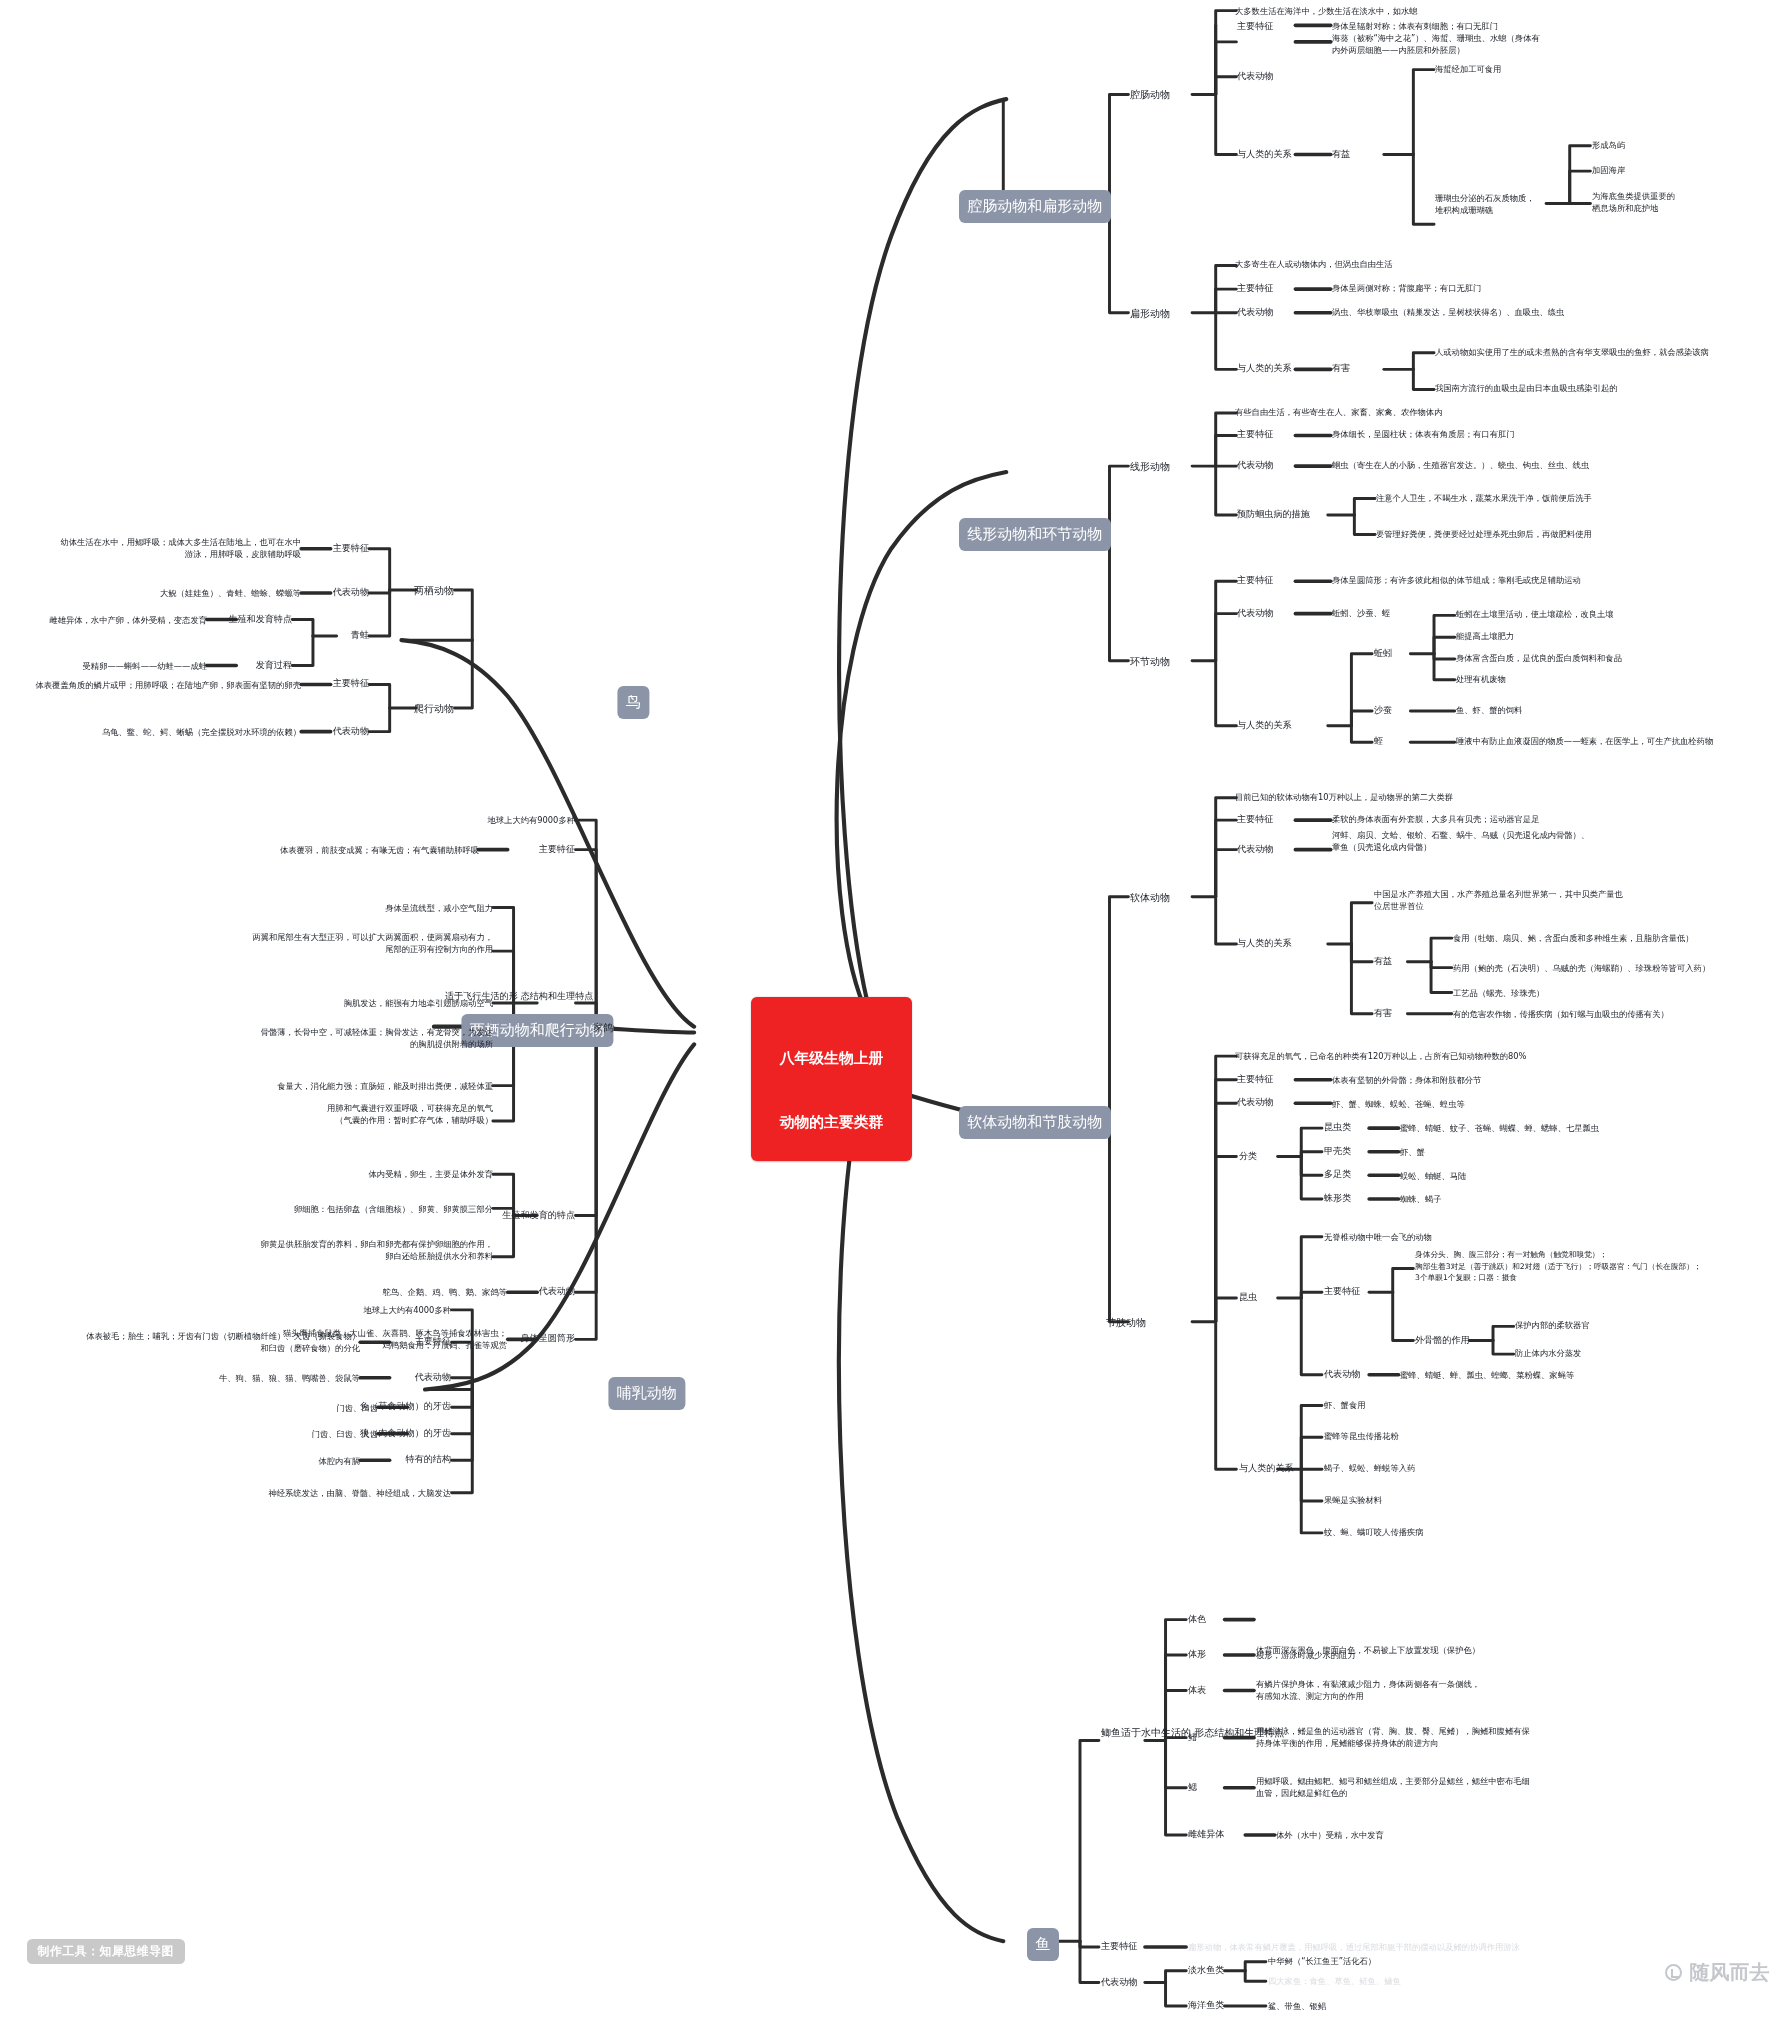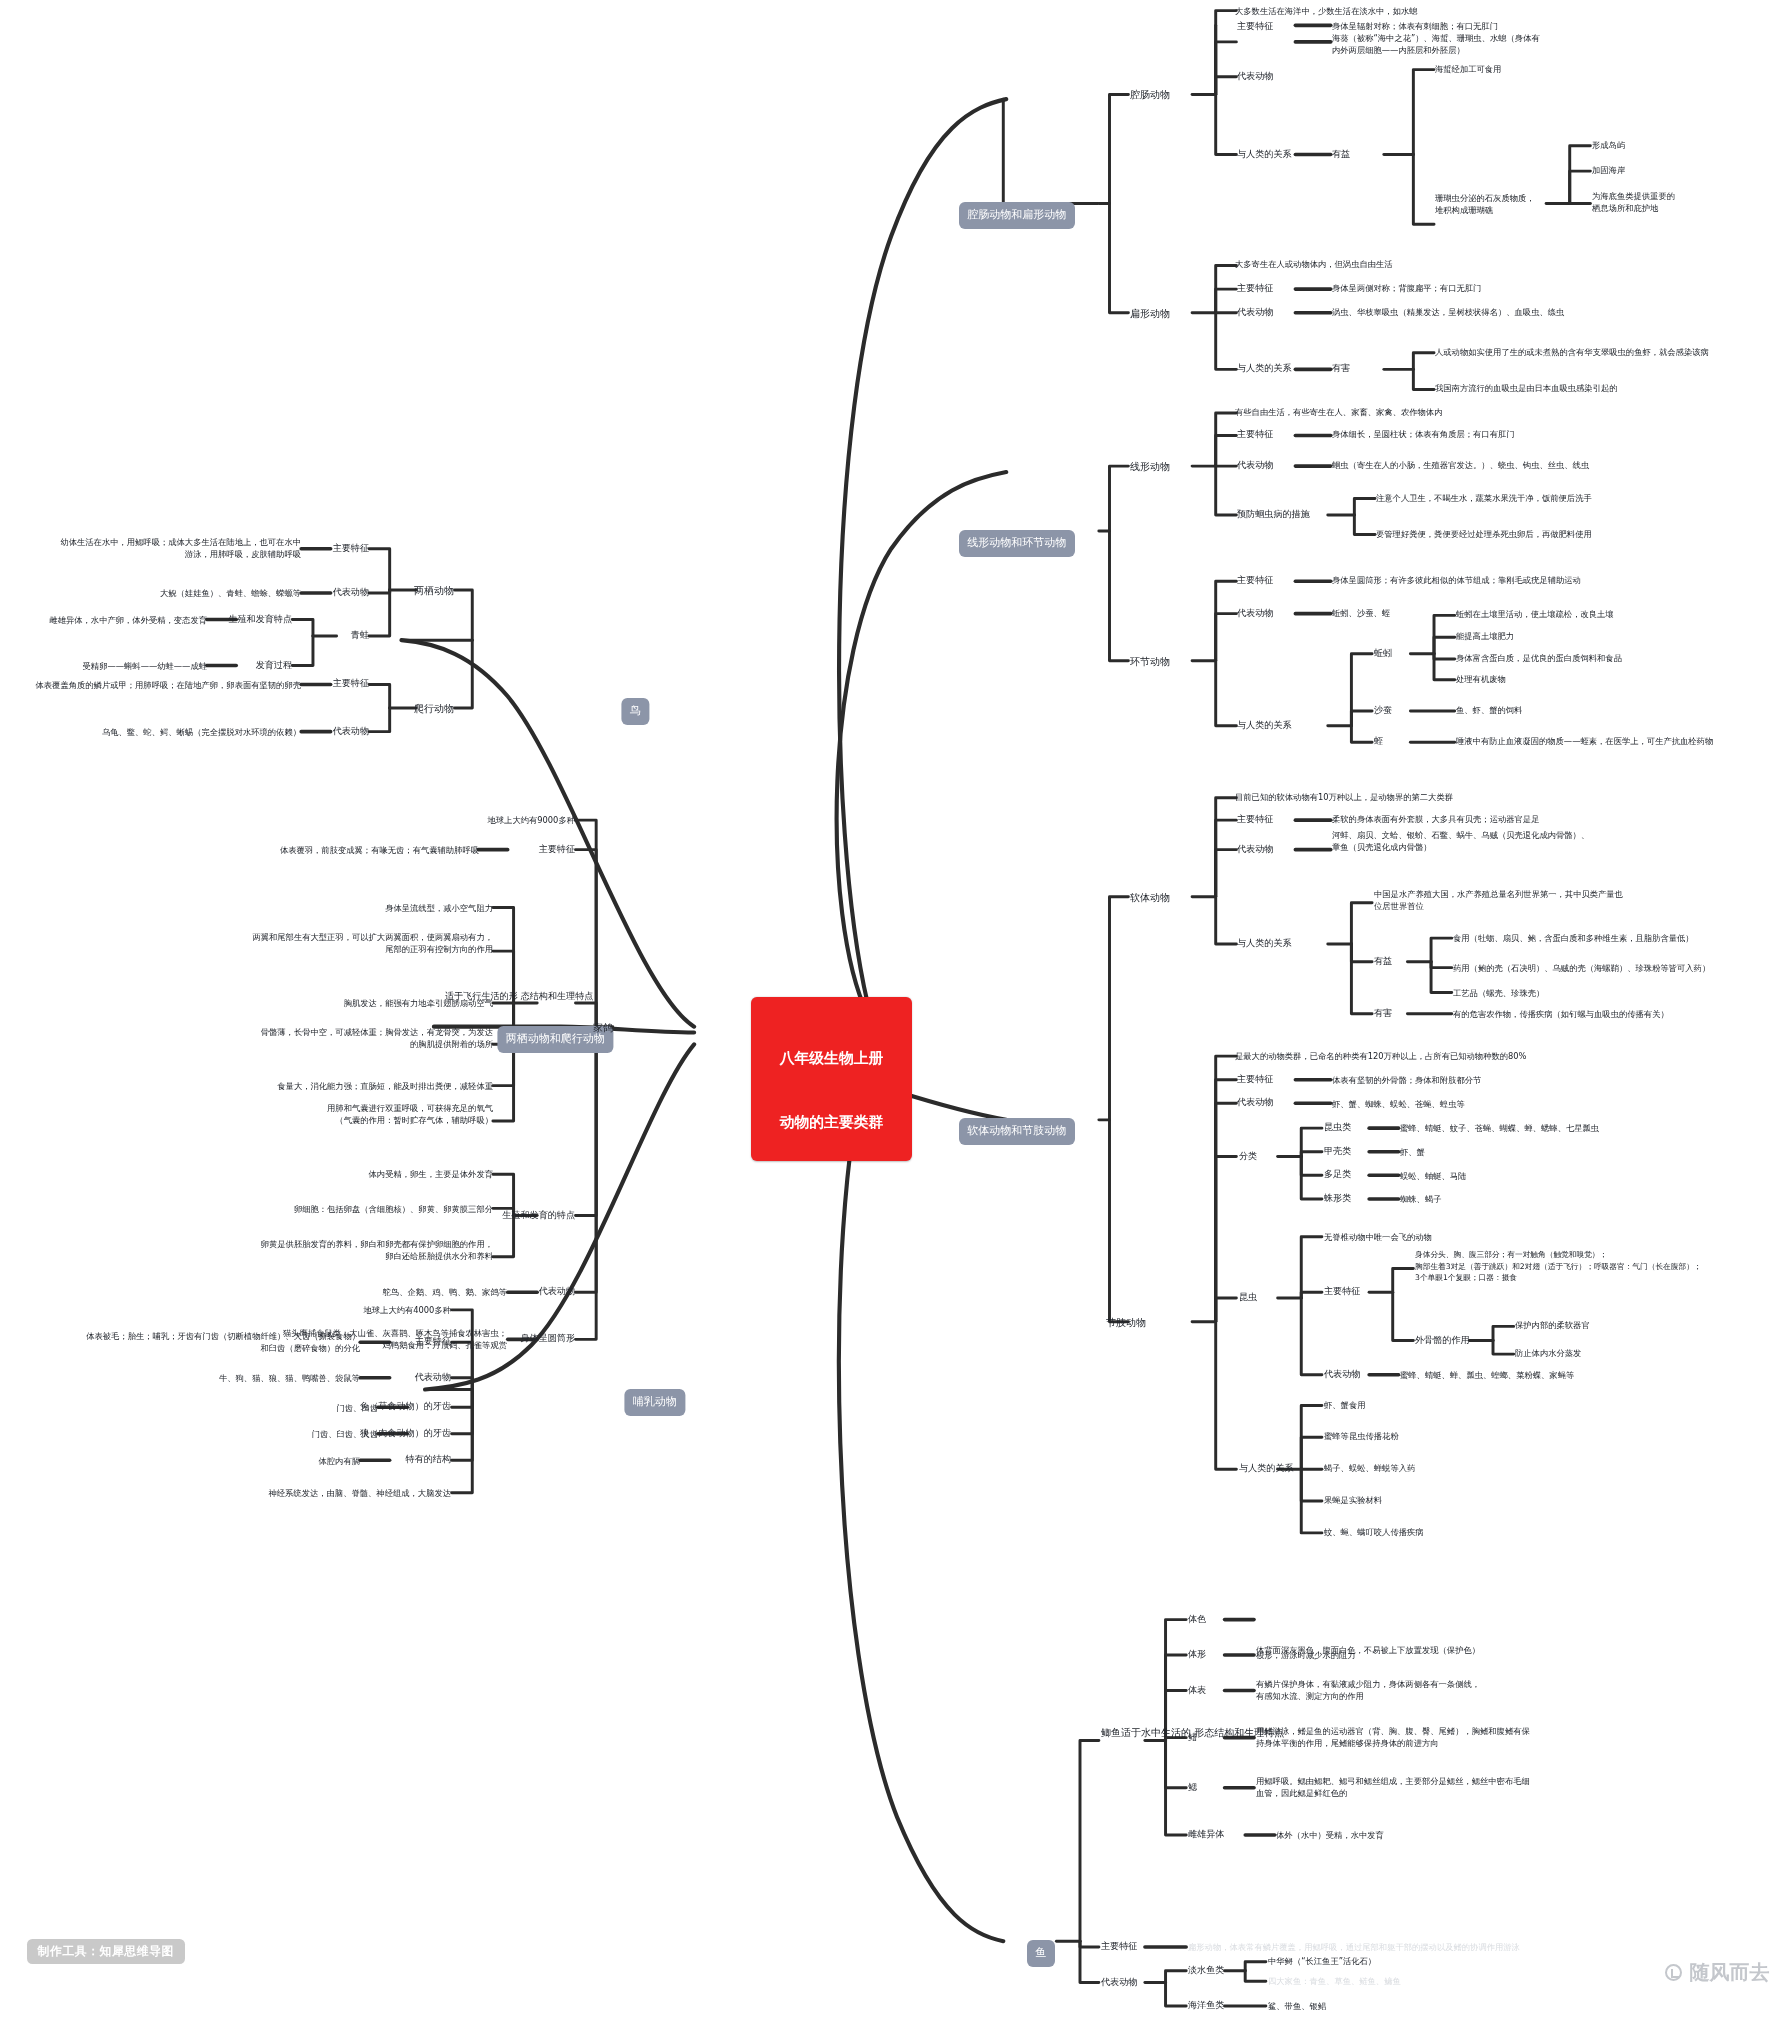--- a/index.html
+++ b/index.html
@@ -24,24 +24,23 @@
     font-size:14.8px; font-weight:bold;
     text-align:center;
     line-height:1.45;
     box-shadow:0 0.6px 1.8px rgba(0,0,0,.25);
   }
   
   .lvl1 {
     background:#8c95a8; color:#ffffff;
     border-radius:5.9px;
     padding:5.3px 8.3px;
-    font-size:11px;
+    font-size:15px;
     text-align:center;
     white-space:nowrap;
-    margin-top:12px;
   }
   
   .lvl2 { color:#20242b; font-size:10px; white-space:nowrap; }
   
   .lvl3 { color:#20242b; font-size:9.1px; white-space:nowrap; }
   
   .leaf { color:#20242b; font-size:8.3px; }
   .leaf.sm { font-size:7.7px; }
   .r { text-align:right; }
   .c { text-align:center; }
@@ -399,21 +398,21 @@
 <div class="node lvl3" style="left:1237px; top:937px;">与人类的关系</div>
 <div class="node leaf" style="left:1374px; top:888px;">中国是水产养殖大国，水产养殖总量名列世界第一，其中贝类产量也
 位居世界首位</div>
 <div class="node lvl3" style="left:1374px; top:955px;">有益</div>
 <div class="node leaf" style="left:1453px; top:932px;">食用（牡蛎、扇贝、鲍，含蛋白质和多种维生素，且脂肪含量低）</div>
 <div class="node leaf" style="left:1453px; top:962px;">药用（鲍的壳（石决明）、乌贼的壳（海螺鞘）、珍珠粉等皆可入药）</div>
 <div class="node leaf" style="left:1453px; top:987px;">工艺品（螺壳、珍珠壳）</div>
 <div class="node lvl3" style="left:1374px; top:1007px;">有害</div>
 <div class="node leaf" style="left:1453px; top:1008px;">有的危害农作物，传播疾病（如钉螺与血吸虫的传播有关）</div>
 
-<div class="node leaf" style="left:1235px; top:1050px;">是最大的动物类群，已命名的种类有120万种以上，占所有已知动物种数的80%</div>
+<div class="node leaf" style="left:1235px; top:1050px;">可获得充足的氧气，已命名的种类有120万种以上，占所有已知动物种数的80%</div>
 <div class="node lvl3" style="left:1237px; top:1073px;">主要特征</div>
 <div class="node leaf" style="left:1332px; top:1074px;">体表有坚韧的外骨骼；身体和附肢都分节</div>
 <div class="node lvl3" style="left:1237px; top:1096px;">代表动物</div>
 <div class="node leaf" style="left:1332px; top:1098px;">虾、蟹、蜘蛛、蜈蚣、苍蝇、蝗虫等</div>
 
 <div class="node lvl3" style="left:1239px; top:1150px;">分类</div>
 <div class="node lvl3" style="left:1324px; top:1121px;">昆虫类</div>
 <div class="node leaf" style="left:1400px; top:1122px;">蜜蜂、蜻蜓、蚊子、苍蝇、蝴蝶、蝉、蟋蟀、七星瓢虫</div>
 <div class="node lvl3" style="left:1324px; top:1145px;">甲壳类</div>
 <div class="node leaf" style="left:1400px; top:1146px;">虾、蟹</div>

